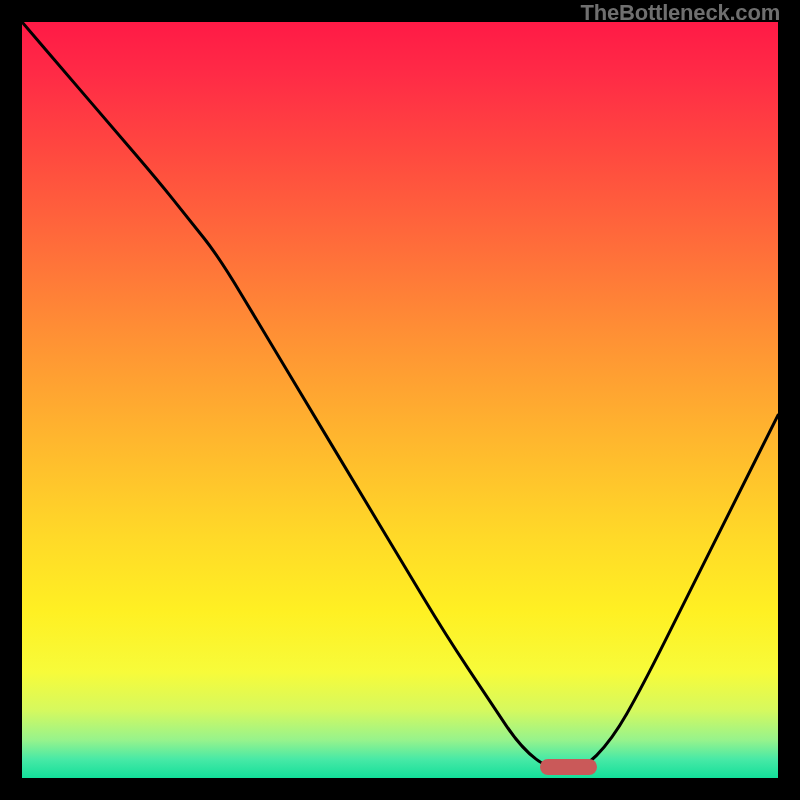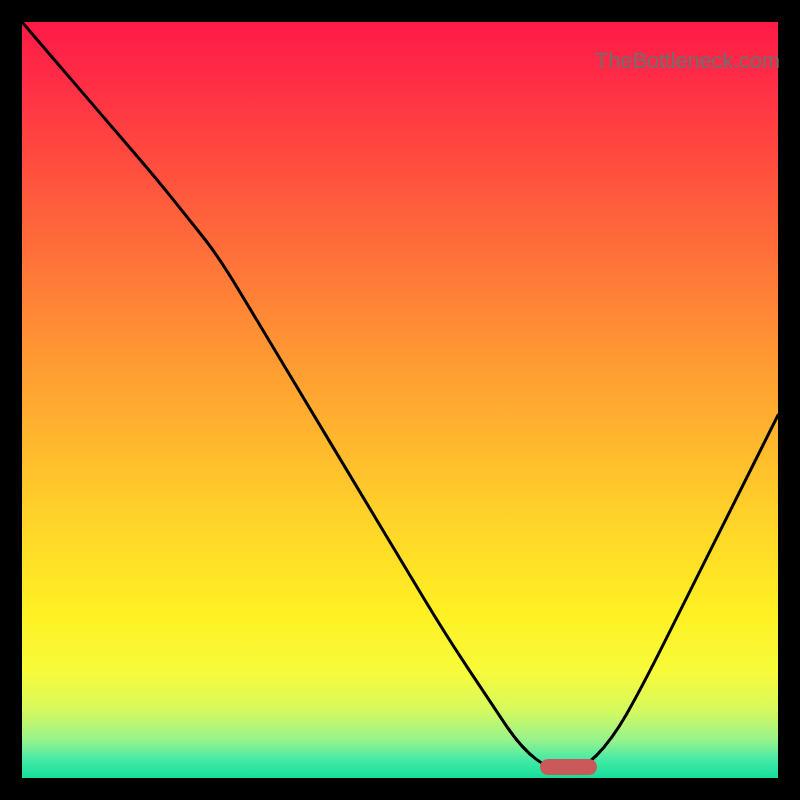--- a/index.html
+++ b/index.html
@@ -33,23 +33,22 @@
     width: 756px;
     height: 756px;
   }
   .credit {
     position: absolute;
     top: 0px;
     right: 20px;
     color: #6f6f6f;
     font-family: Arial, Helvetica, sans-serif;
     font-size: 22px;
-    font-weight: 400;
+    font-weight: 700;
     letter-spacing: -0.2px;
-    margin-top: 48px;
   }
   .curve {
     position: absolute;
     left: 0;
     top: 0;
     width: 756px;
     height: 756px;
     pointer-events: none;
   }
   .marker {

